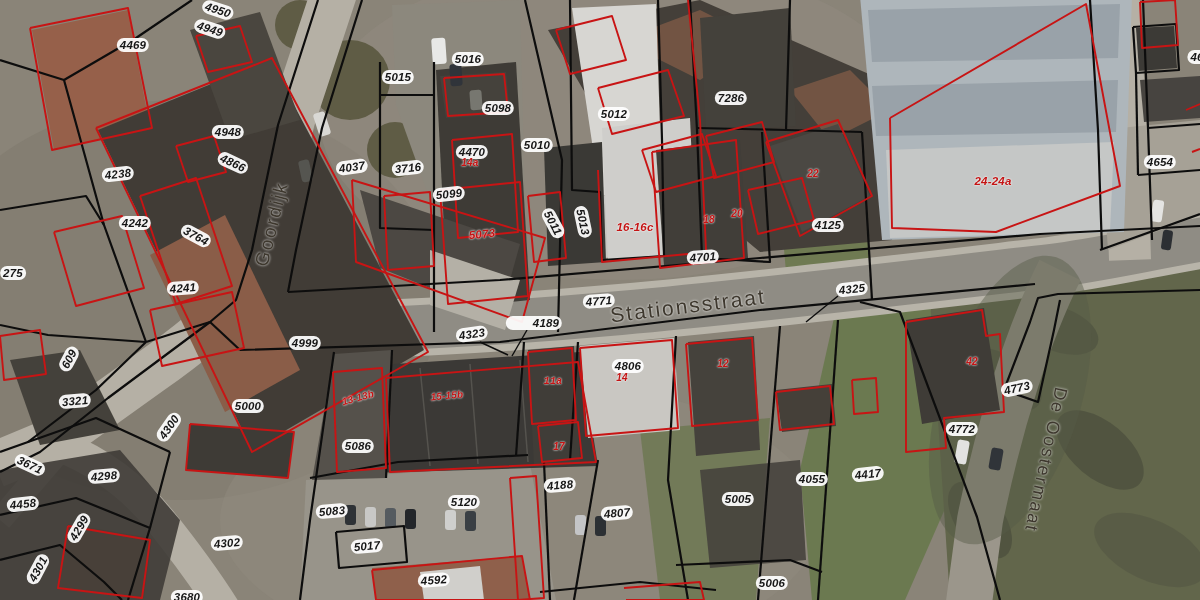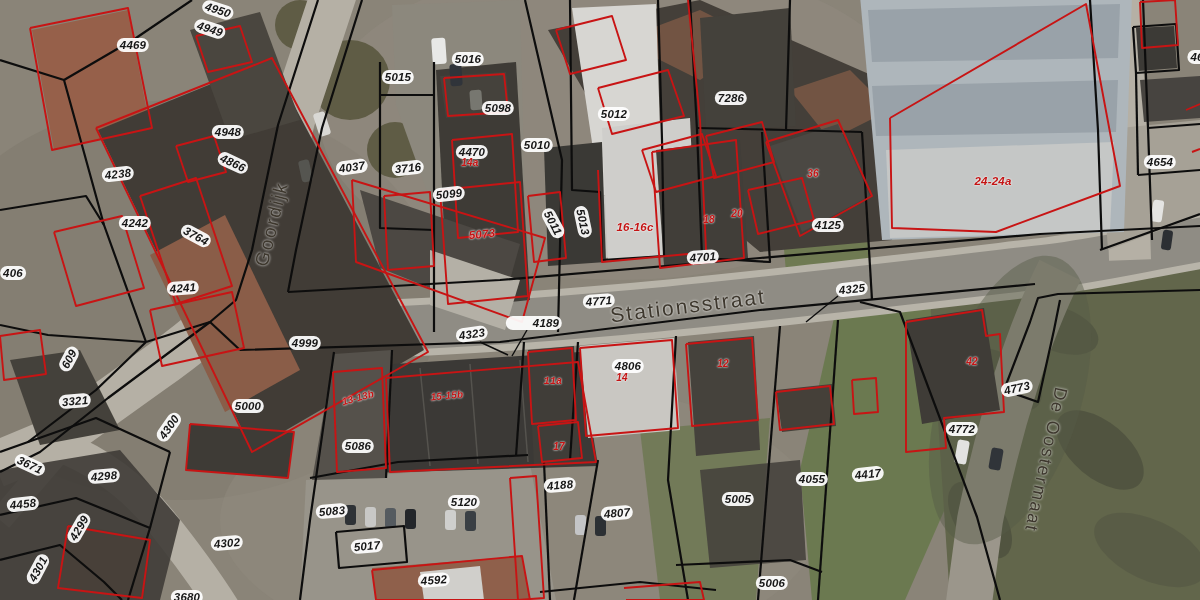--- a/index.html
+++ b/index.html
@@ -222,21 +222,21 @@
   <div id="label-layer">
       <div class="lbl " style="left: 218px; top: 10px; --r: 18deg;">4950</div>
       <div class="lbl " style="left: 210px; top: 29px; --r: 18deg;">4949</div>
       <div class="lbl " style="left: 133px; top: 45px; --r: 0deg;">4469</div>
       <div class="lbl " style="left: 228px; top: 132px; --r: 0deg;">4948</div>
       <div class="lbl " style="left: 233px; top: 163px; --r: 25deg;">4866</div>
       <div class="lbl " style="left: 118px; top: 174px; --r: -6deg;">4238</div>
       <div class="lbl " style="left: 135px; top: 223px; --r: 0deg;">4242</div>
       <div class="lbl " style="left: 196px; top: 236px; --r: 28deg;">3764</div>
       <div class="lbl " style="left: 183px; top: 288px; --r: -4deg;">4241</div>
-      <div class="lbl " style="left: 13px; top: 273px; --r: 0deg;">406</div>
+      <div class="lbl " style="left: 13px; top: 273px; --r: 0deg;">275</div>
       <div class="lbl " style="left: 408px; top: 168px; --r: -6deg;">3716</div>
       <div class="lbl " style="left: 352px; top: 167px; --r: -8deg;">4037</div>
       <div class="lbl " style="left: 468px; top: 39px; margin-top: 20px; --r: 0deg;">5016</div>
       <div class="lbl " style="left: 398px; top: 77px; --r: 0deg;">5015</div>
       <div class="lbl " style="left: 466px; top: 108px; margin-left: 32px; --r: 0deg;">5098</div>
       <div class="lbl " style="left: 472px; top: 152px; --r: 0deg;">4470</div>
       <div class="lbl " style="left: 537px; top: 145px; --r: 0deg;">5010</div>
       <div class="lbl " style="left: 614px; top: 114px; --r: 0deg;">5012</div>
       <div class="lbl " style="left: 449px; top: 194px; --r: -6deg;">5099</div>
       <div class="lbl " style="left: 553px; top: 223px; --r: 62deg;">5011</div>
@@ -272,21 +272,21 @@
       <div class="lbl " style="left: 628px; top: 366px; --r: 0deg;">4806</div>
       <div class="lbl " style="left: 738px; top: 499px; --r: 0deg;">5005</div>
       <div class="lbl " style="left: 812px; top: 479px; --r: 0deg;">4055</div>
       <div class="lbl " style="left: 868px; top: 474px; --r: -6deg;">4417</div>
       <div class="lbl " style="left: 772px; top: 583px; --r: 0deg;">5006</div>
       <div class="lbl " style="left: 962px; top: 429px; --r: 0deg;">4772</div>
       <div class="lbl " style="left: 1017px; top: 388px; --r: -12deg;">4773</div>
       <div class="lbl red big" style="left: 482px; top: 234px; --r: -6deg;">5073</div>
       <div class="lbl red big" style="left: 993px; top: 181px; --r: 0deg;">24-24a</div>
       <div class="lbl red big" style="left: 635px; top: 227px; --r: 0deg;">16-16c</div>
-      <div class="lbl red" style="left: 813px; top: 174px; --r: 0deg;">36</div>
+      <div class="lbl red" style="left: 813px; top: 174px; --r: 0deg;">22</div>
       <div class="lbl red" style="left: 709px; top: 220px; --r: 0deg;">18</div>
       <div class="lbl red" style="left: 737px; top: 214px; --r: 0deg;">20</div>
       <div class="lbl red" style="left: 470px; top: 163px; --r: 0deg;">14a</div>
       <div class="lbl red" style="left: 358px; top: 398px; --r: -15deg;">13-13b</div>
       <div class="lbl red" style="left: 447px; top: 396px; --r: -5deg;">15-15b</div>
       <div class="lbl red" style="left: 553px; top: 382px; font-family: Liberation Mono, monospace; --r: 0deg;">11a</div>
       <div class="lbl red" style="left: 559px; top: 447px; --r: 0deg;">17</div>
       <div class="lbl red" style="left: 622px; top: 378px; --r: 0deg;">14</div>
       <div class="lbl red" style="left: 723px; top: 364px; --r: 0deg;">12</div>
       <div class="lbl red" style="left: 972px; top: 362px; --r: 0deg;">42</div>

